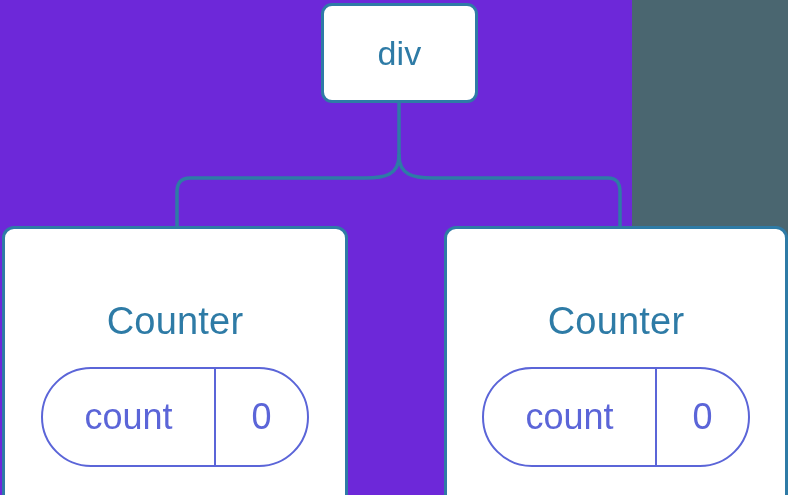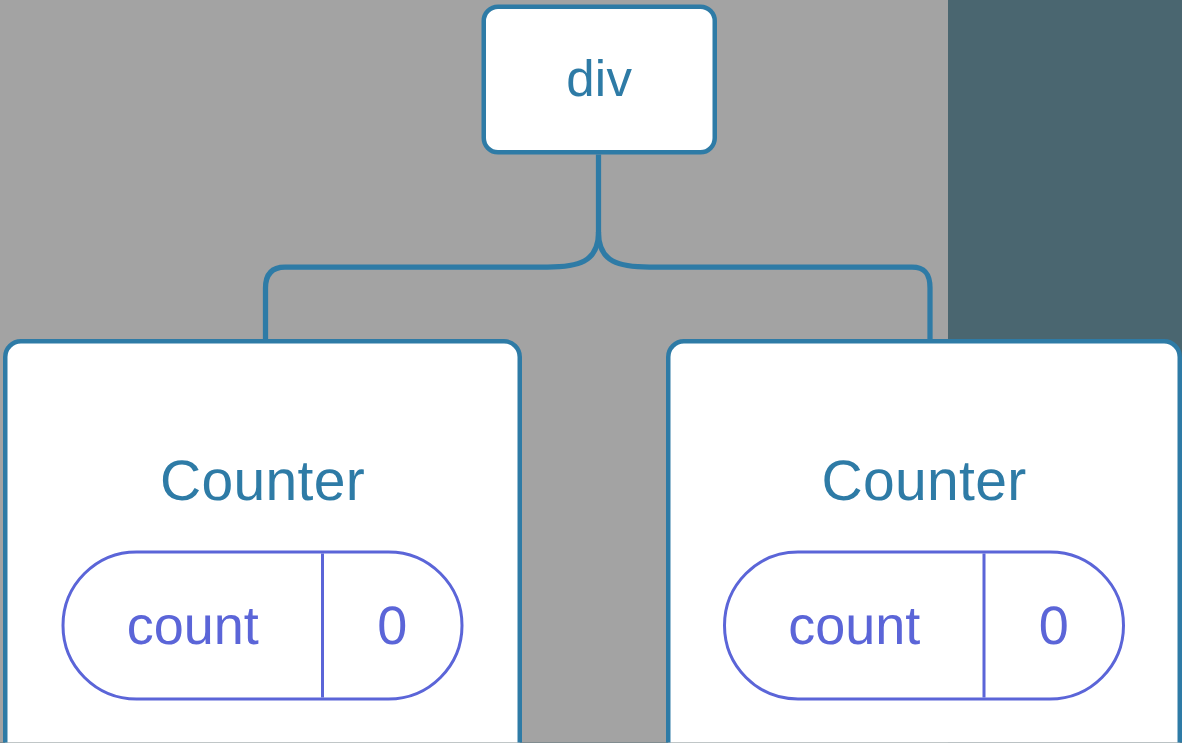--- a/index.html
+++ b/index.html
@@ -10,21 +10,21 @@
     width: 788px;
     height: 495px;
     overflow: hidden;
     font-family: "Liberation Sans", sans-serif;
     background: #4a6670;
   }
   #stage {
     position: relative;
     width: 632px;
     height: 495px;
-    background: #a3a3a3;
+    background: #6d28d9;
   }
 
   
   #connector {
     position: absolute;
     left: 0;
     top: 0;
     width: 788px;
     height: 495px;
     pointer-events: none;

